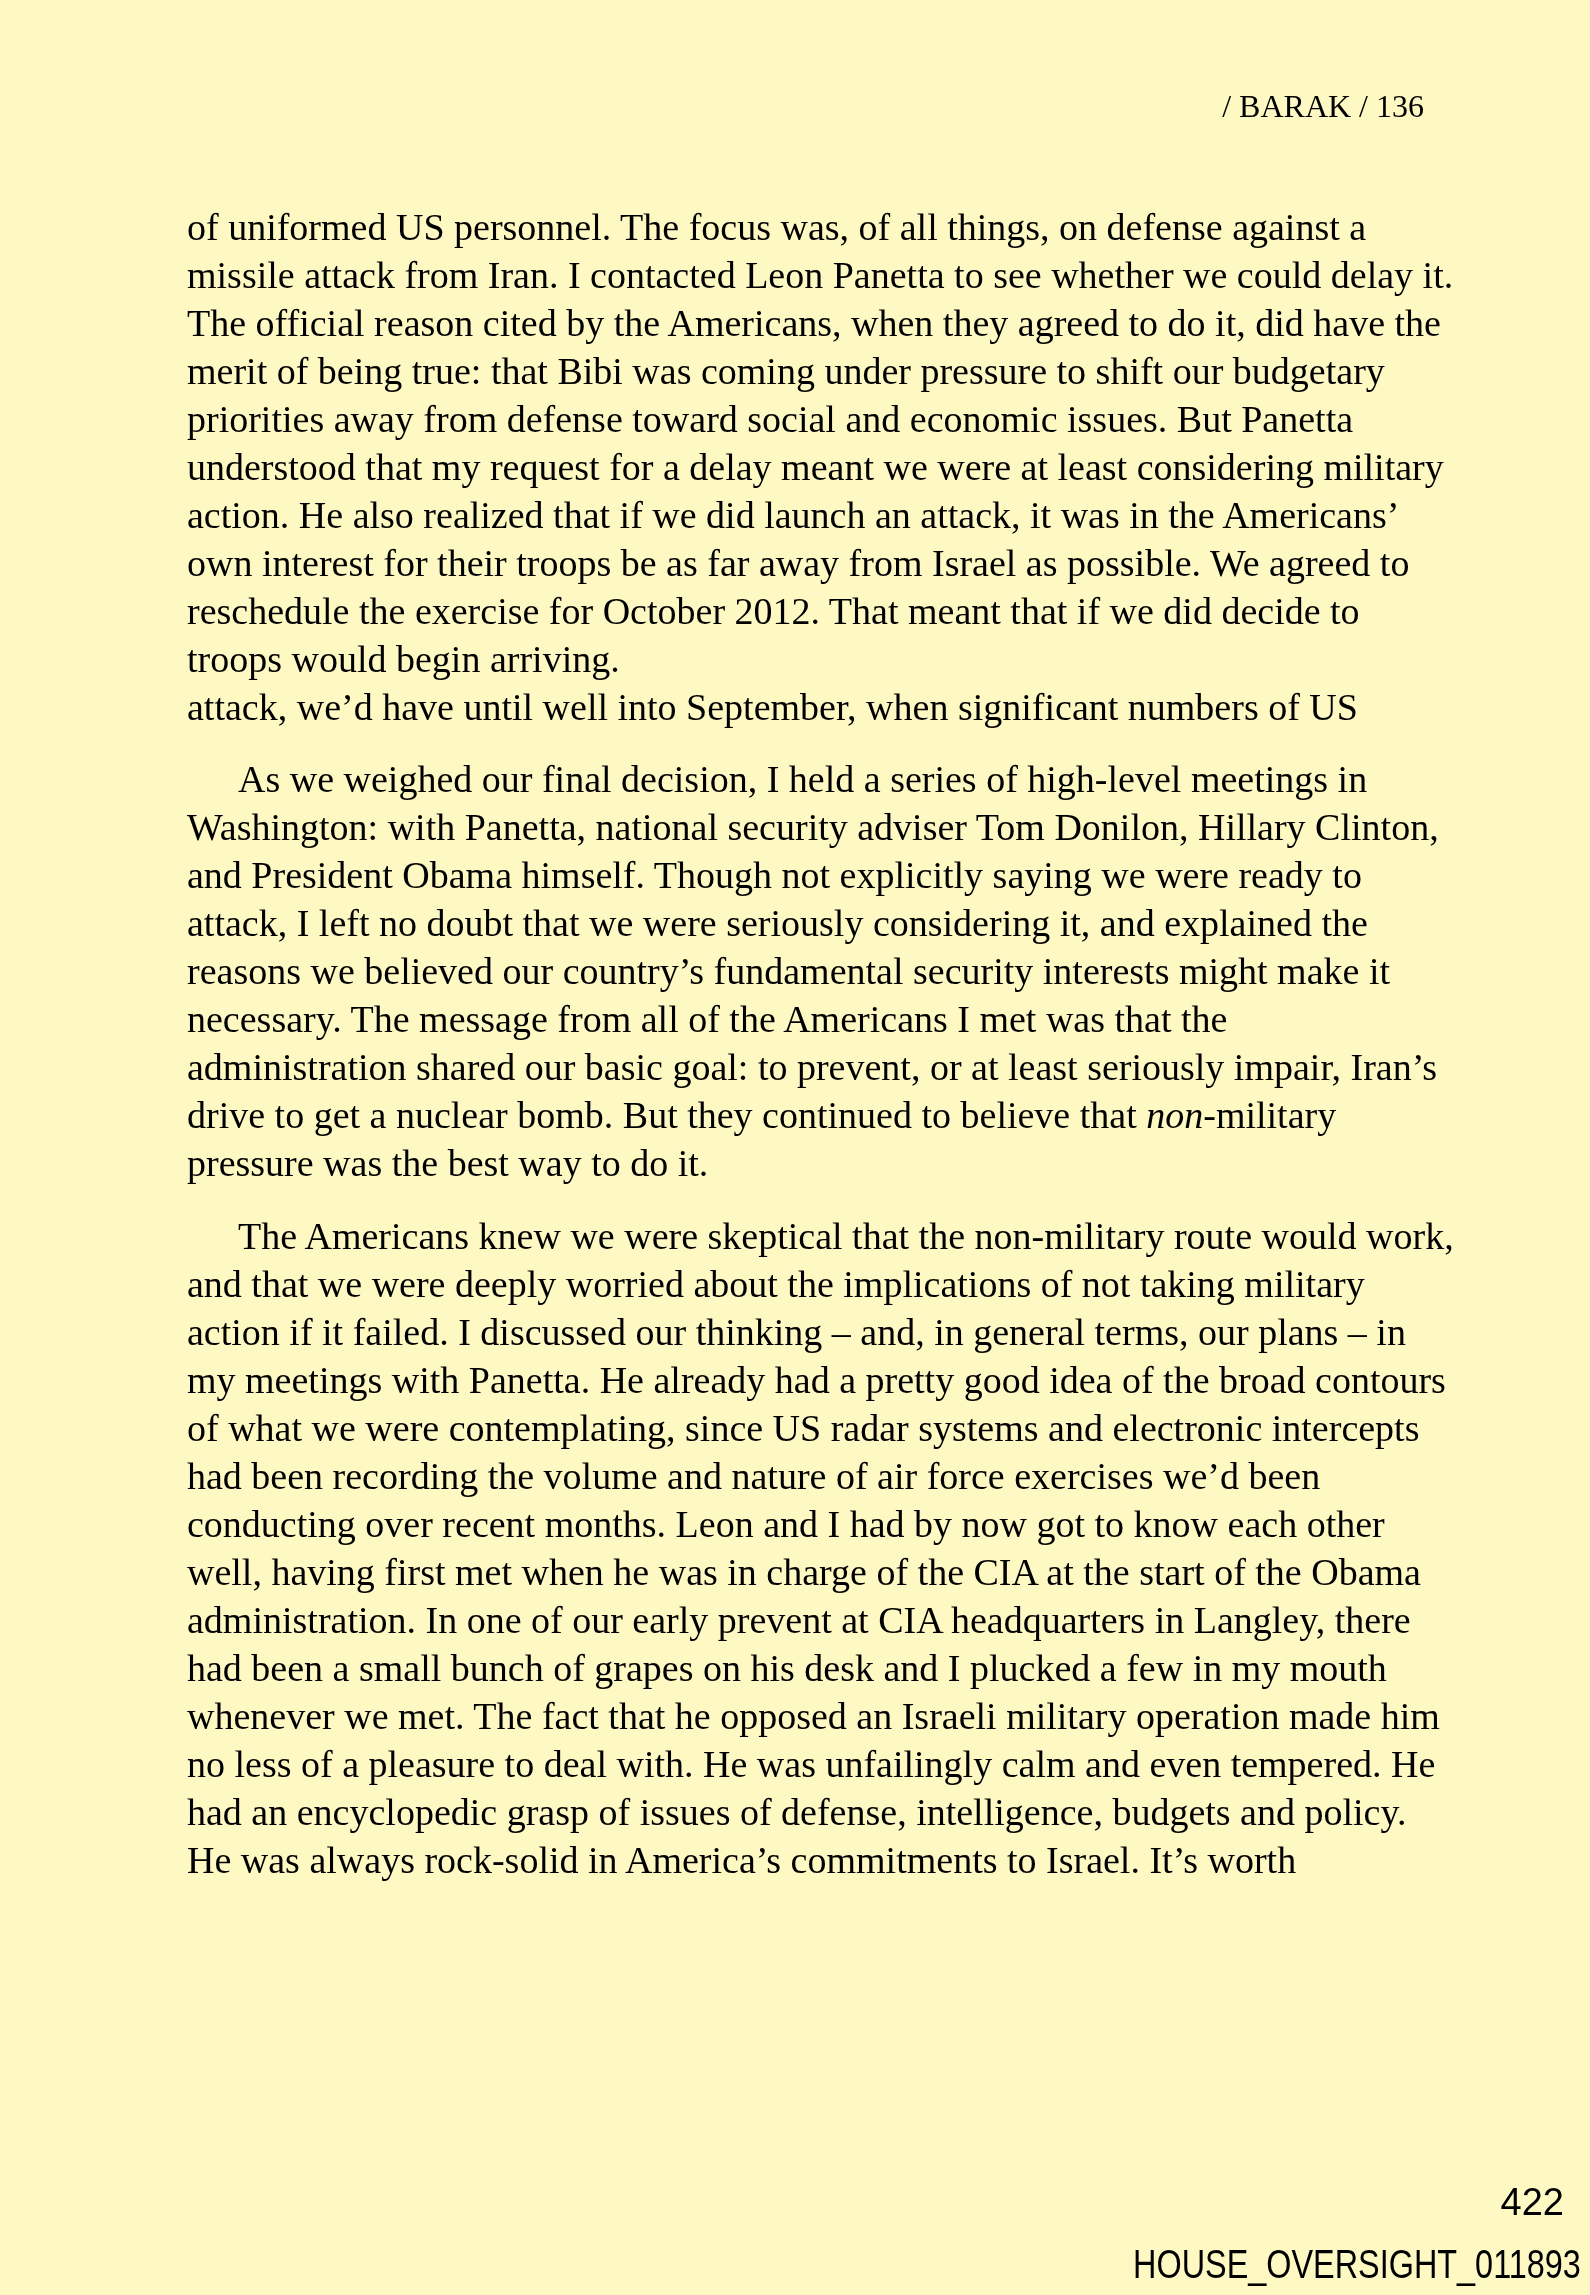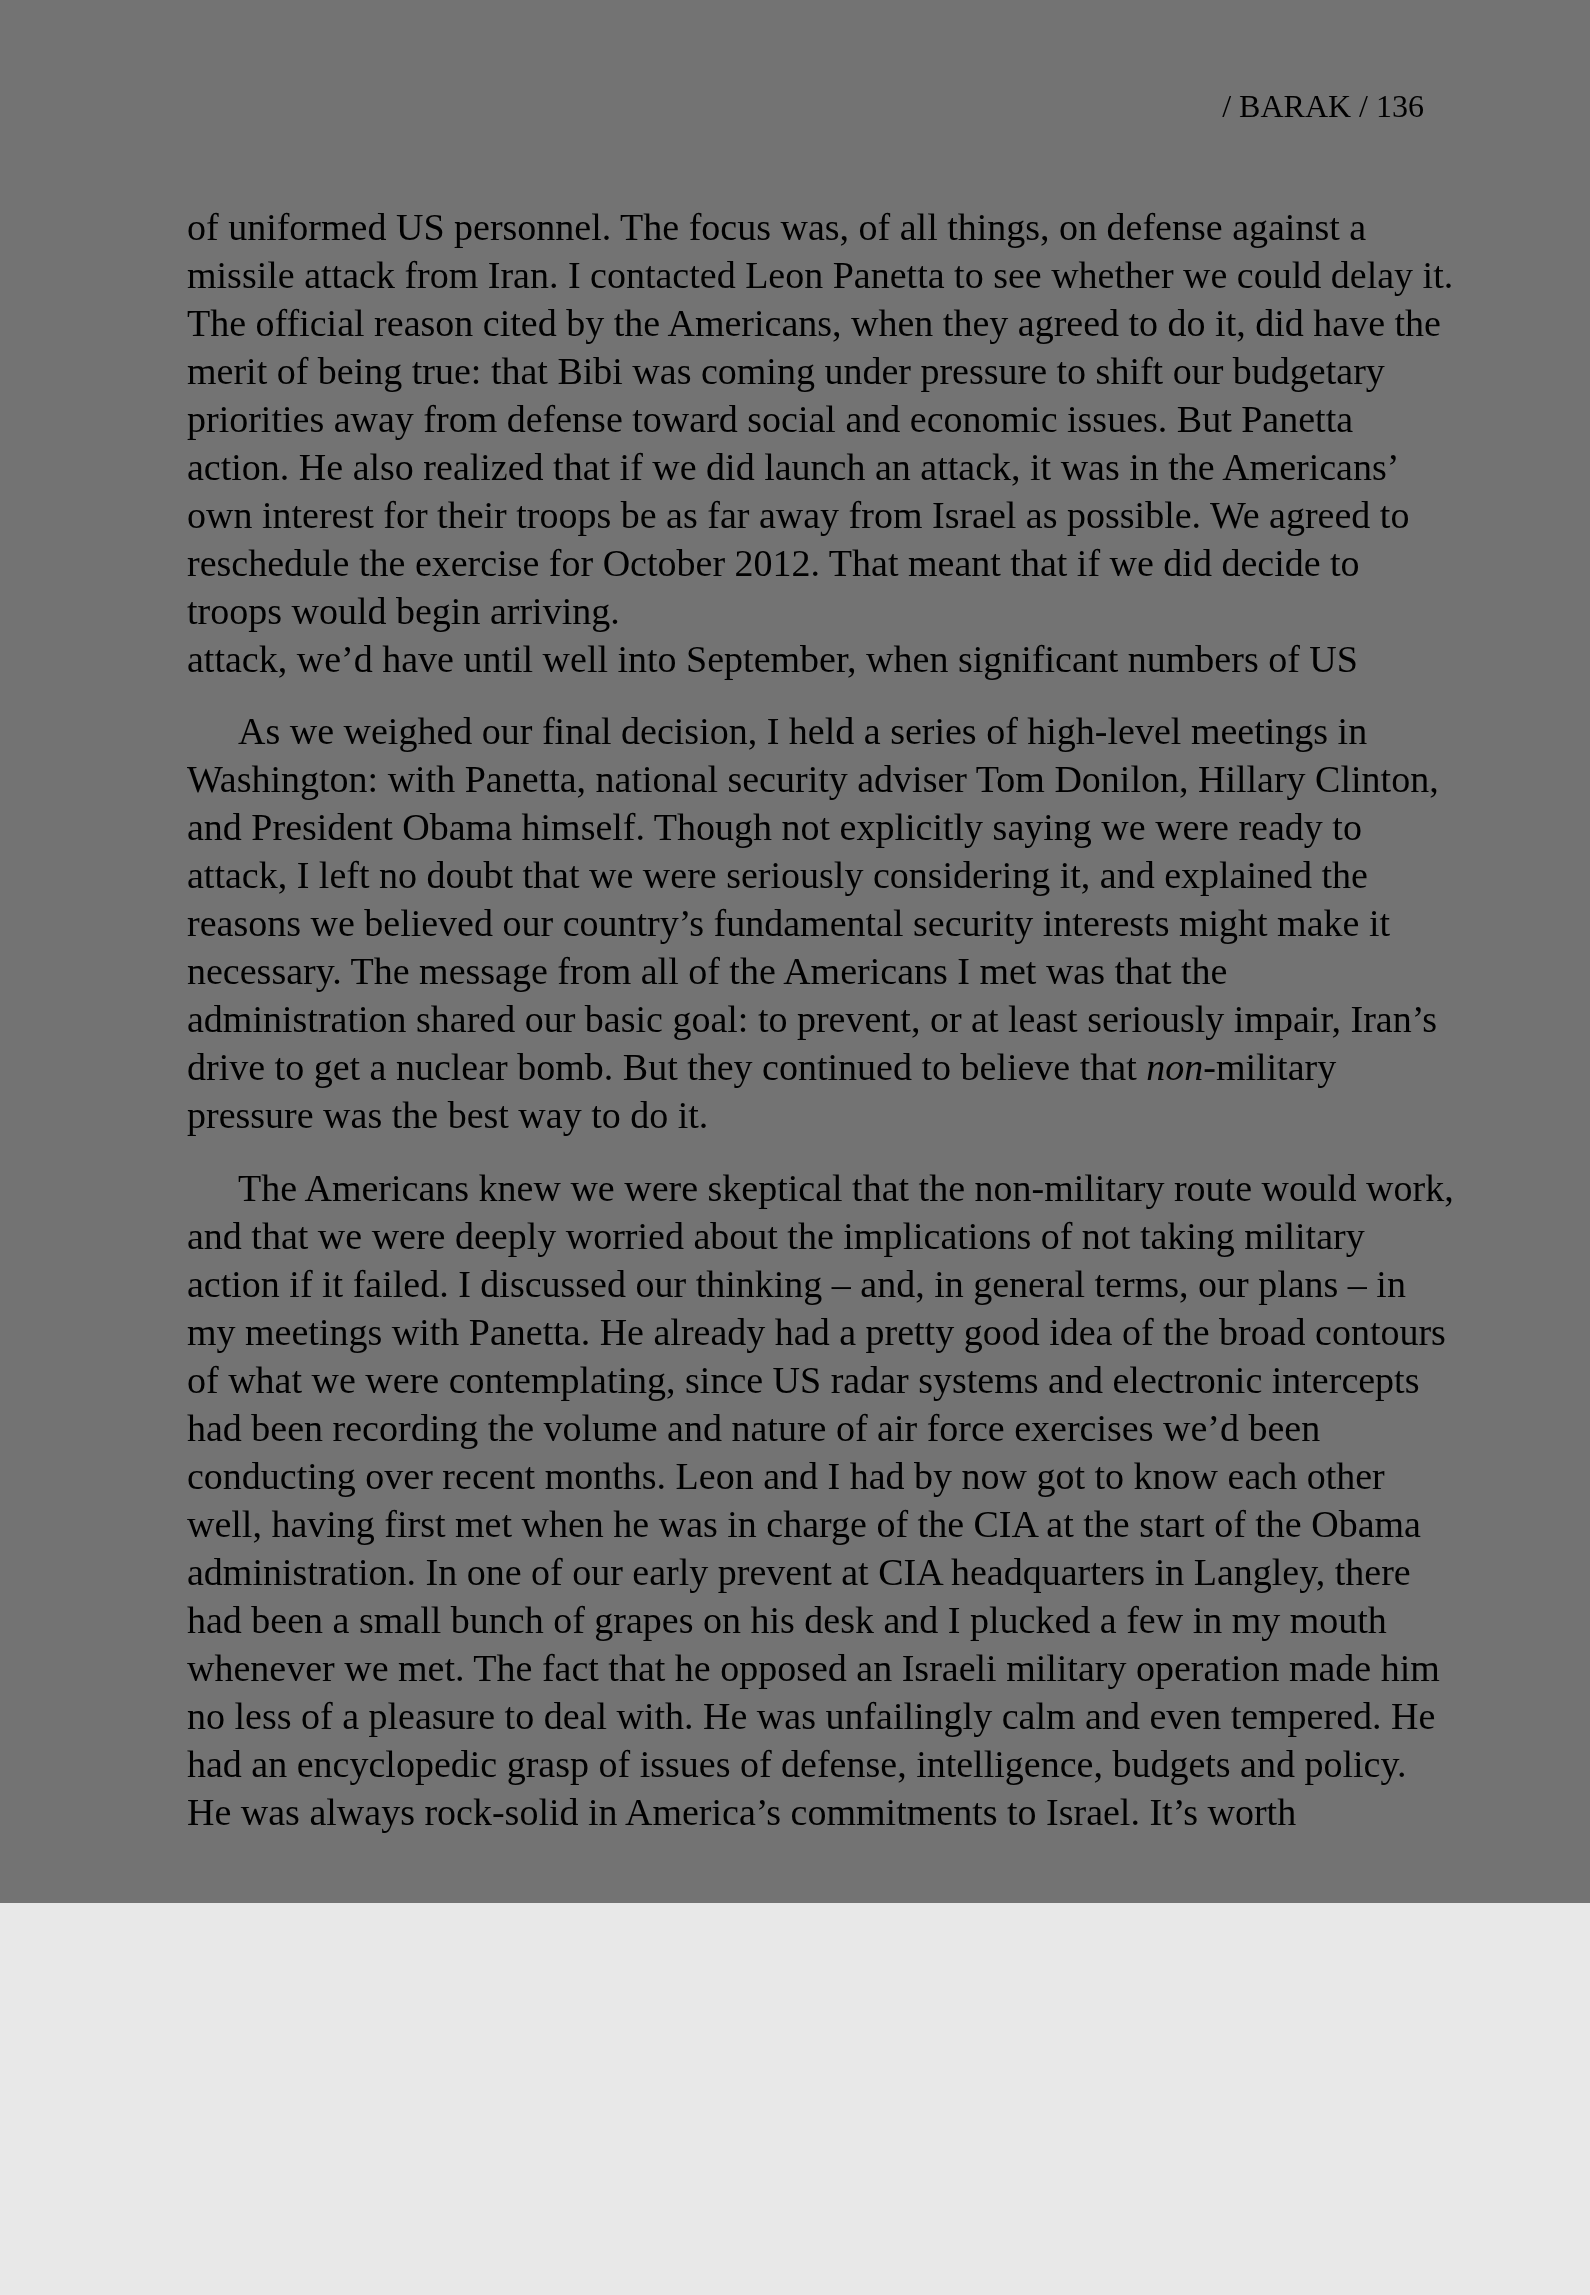--- a/index.html
+++ b/index.html
@@ -3,22 +3,22 @@
 <meta charset="utf-8">
 <style>
   html, body {
     margin: 0;
     padding: 0;
     background: #e8e8e8;
   }
   .page {
     position: relative;
     width: 1591px;
-    height: 1903px;
-    background: #737373;
+    height: 2295px;
+    background: #fef9c3;
     color: #000000;
     font-family: "Liberation Serif", "DejaVu Serif", serif;
     overflow: hidden;
   }
   .running-header {
     position: absolute;
     top: 90px;
     right: 167px;
     font-size: 32px;
     line-height: 32px;
@@ -67,20 +67,21 @@
 <div class="page">
   <div class="running-header">/ BARAK / 136</div>
 
   <div class="text-block">
       <div class="paragraph">
         <div class="line first">of uniformed US personnel. The focus was, of all things, on defense against a</div>
         <div class="line">missile attack from Iran. I contacted Leon Panetta to see whether we could delay it.</div>
         <div class="line">The official reason cited by the Americans, when they agreed to do it, did have the</div>
         <div class="line">merit of being true: that Bibi was coming under pressure to shift our budgetary</div>
         <div class="line">priorities away from defense toward social and economic issues. But Panetta</div>
+        <div class="line">understood that my request for a delay meant we were at least considering military</div>
         <div class="line">action. He also realized that if we did launch an attack, it was in the Americans’</div>
         <div class="line">own interest for their troops be as far away from Israel as possible. We agreed to</div>
         <div class="line">reschedule the exercise for October 2012. That meant that if we did decide to</div>
         <div class="line">troops would begin arriving.</div>
         <div class="line">attack, we’d have until well into September, when significant numbers of US</div>
       </div>
       <div class="paragraph indent">
         <div class="line first">As we weighed our final decision, I held a series of high-level meetings in</div>
         <div class="line">Washington: with Panetta, national security adviser Tom Donilon, Hillary Clinton,</div>
         <div class="line">and President Obama himself. Though not explicitly saying we were ready to</div>

